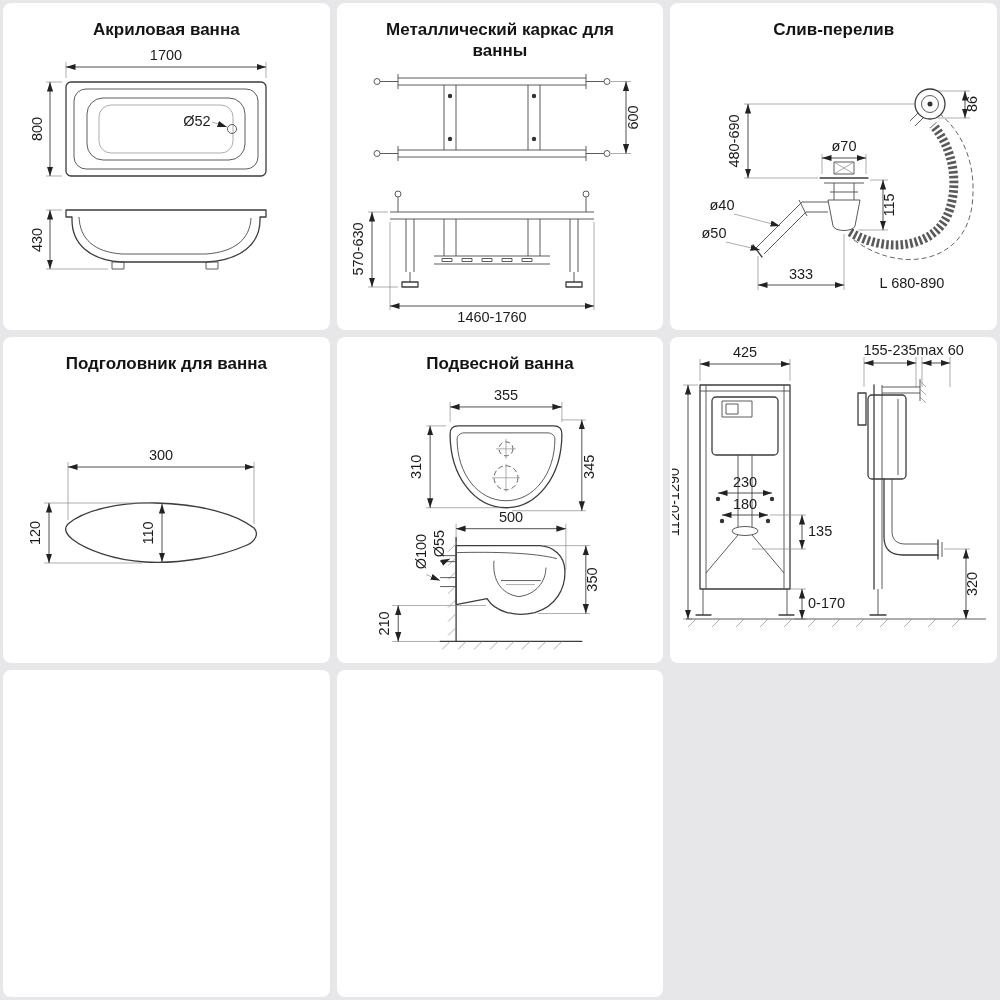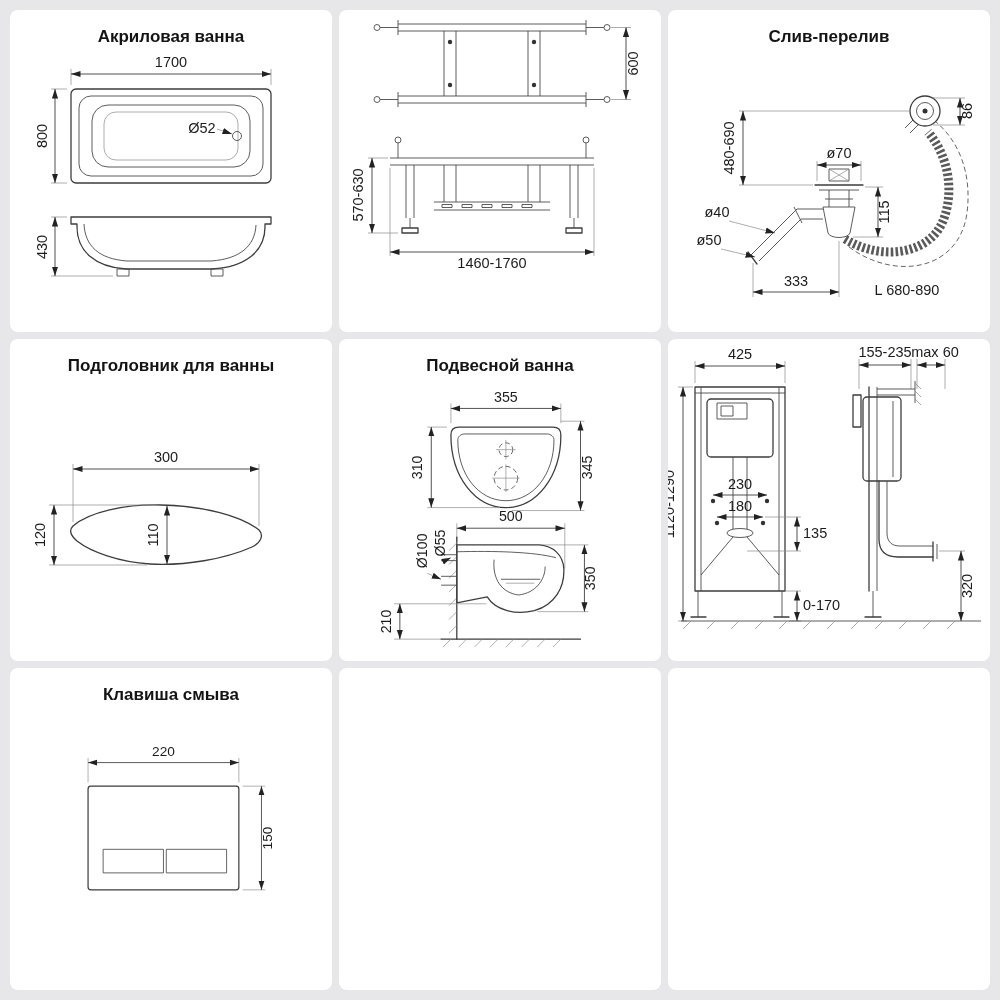--- a/index.html
+++ b/index.html
@@ -1,16 +1,16 @@
 <!DOCTYPE html>
 <html><head>
 <meta charset="utf-8">
 <style>
   html,body{margin:0;padding:0;background:#e7e7e9;font-family:"Liberation Sans",sans-serif;}
-  .sheet{width:1000px;height:1000px;box-sizing:border-box;padding:10px;
+  .sheet{width:1000px;height:1000px;box-sizing:border-box;padding:3px;
          display:grid;grid-template-columns:1fr 1fr 1fr;grid-template-rows:1fr 1fr 1fr;gap:7px;background:#e7e7e9;}
   .card{background:#fff;border-radius:8px;display:flex;flex-direction:column;align-items:center;overflow:hidden;}
   .card h2{margin:16px 8px 2px;font-size:17px;font-weight:bold;color:#141414;text-align:center;line-height:1.25;max-width:240px;}
   svg{display:block;}
   .ol{stroke:#3d3d3d;stroke-width:1.3;fill:none;stroke-linejoin:round;stroke-linecap:round;}
   .tl{stroke:#4a4a4a;stroke-width:0.9;fill:none;stroke-linejoin:round;}
   .el{stroke:#8a8a8a;stroke-width:0.7;fill:none;}
   .dl{stroke:#3d3d3d;stroke-width:0.9;fill:none;}
   .dash{stroke:#555;stroke-width:0.9;fill:none;stroke-dasharray:5 3;}
   .hose{stroke:#5a5a5a;stroke-width:9;fill:none;stroke-dasharray:2.6 2.2;stroke-linecap:butt;}
@@ -51,20 +51,21 @@
       <rect class="tl" x="108" y="220" width="12" height="7"></rect>
         <rect class="tl" x="202" y="220" width="12" height="7"></rect>
       <line class="el" x1="58" y1="168" x2="42" y2="168"></line>
         <line class="el" x1="104" y1="227" x2="42" y2="227"></line>
       <line class="dl" x1="46" y1="168" x2="46" y2="227" marker-start="url(#ar1)" marker-end="url(#ar1)"></line>
       <text transform="rotate(-90 38 198)" x="38" y="198" text-anchor="middle">430</text>
     </svg>
   </div>
 
   <div class="card">
+    <h2>Металлический каркас для ванны</h2>
     <svg width="324" height="262" viewBox="0 0 324 262">
       <defs>
           <marker id="ar2" markerWidth="11" markerHeight="8" refX="9.5" refY="3.5" orient="auto-start-reverse" markerUnits="userSpaceOnUse">
             <path d="M0,0.4 L9.5,3.5 L0,6.6 Z" fill="#222"></path>
           </marker>
         </defs>
 
       <line class="tl" x1="60" y1="14" x2="248" y2="14"></line>
         <line class="tl" x1="60" y1="21" x2="248" y2="21"></line>
       <line class="tl" x1="60" y1="10" x2="60" y2="25"></line>
@@ -191,21 +192,21 @@
 
       <line class="el" x1="86" y1="214" x2="86" y2="248"></line>
         <line class="el" x1="172" y1="192" x2="172" y2="248"></line>
       <line class="dl" x1="86" y1="243" x2="172" y2="243" marker-start="url(#ar3)" marker-end="url(#ar3)"></line>
       <text x="129" y="237" text-anchor="middle">333</text>
       <text x="240" y="246" text-anchor="middle">L 680-890</text>
     </svg>
   </div>
 
   <div class="card">
-    <h2>Подголовник для ванны</h2>
+    <h2>Подголовник для ванна</h2>
     <svg width="324" height="250" viewBox="0 0 324 250">
       <defs>
           <marker id="ar4" markerWidth="11" markerHeight="8" refX="9.5" refY="3.5" orient="auto-start-reverse" markerUnits="userSpaceOnUse">
             <path d="M0,0.4 L9.5,3.5 L0,6.6 Z" fill="#222"></path>
           </marker>
         </defs>
       <path class="ol" d="M64,148 C80,134 116,126 152,127 C196,128 232,138 250,152 C255,157 252,165 243,169 C216,181 176,188 141,186 C110,184 82,174 68,163 C61,157 60,152 64,148 Z"></path>
       <line class="el" x1="64" y1="144" x2="64" y2="86"></line>
         <line class="el" x1="250" y1="148" x2="250" y2="86"></line>
       <line class="dl" x1="64" y1="91" x2="250" y2="91" marker-start="url(#ar4)" marker-end="url(#ar4)"></line>
@@ -381,38 +382,17 @@
       <line class="ol" x1="266" y1="203" x2="266" y2="222"></line>
         <line class="tl" x1="270" y1="205" x2="270" y2="220"></line>
       <line class="tl" x1="206" y1="252" x2="206" y2="278"></line>
         <line class="ol" x1="198" y1="278" x2="214" y2="278"></line>
       <line class="el" x1="272" y1="212" x2="298" y2="212"></line>
       <line class="dl" x1="294" y1="212" x2="294" y2="282" marker-start="url(#ar6)" marker-end="url(#ar6)"></line>
       <text transform="rotate(-90 305 247)" x="305" y="247" text-anchor="middle">320</text>
     </svg>
   </div>
 
-  <div class="card">
-    <h2>Клавиша смыва</h2>
-    <svg width="324" height="300" viewBox="0 0 324 300">
-      <defs>
-          <marker id="ar7" markerWidth="11" markerHeight="8" refX="9.5" refY="3.5" orient="auto-start-reverse" markerUnits="userSpaceOnUse">
-            <path d="M0,0.4 L9.5,3.5 L0,6.6 Z" fill="#222"></path>
-          </marker>
-        </defs>
-      <line class="el" x1="74" y1="80" x2="74" y2="54"></line>
-        <line class="el" x1="234" y1="80" x2="234" y2="54"></line>
-      <line class="dl" x1="74" y1="59" x2="234" y2="59" marker-start="url(#ar7)" marker-end="url(#ar7)"></line>
-      <text x="154" y="52" text-anchor="middle">220</text>
-      <rect class="ol" x="74" y="84" width="160" height="110" rx="3"></rect>
-      <rect class="tl" x="90" y="151" width="64" height="25"></rect>
-      <rect class="tl" x="157" y="151" width="64" height="25"></rect>
-      <line class="el" x1="238" y1="84" x2="262" y2="84"></line>
-        <line class="el" x1="238" y1="194" x2="262" y2="194"></line>
-      <line class="dl" x1="258" y1="84" x2="258" y2="194" marker-start="url(#ar7)" marker-end="url(#ar7)"></line>
-      <text transform="rotate(-90 269 139)" x="269" y="139" text-anchor="middle">150</text>
-    </svg>
-  </div>
 
   <div class="card"></div>
   <div class="card"></div>
 
 </div>
 
 </body></html>

